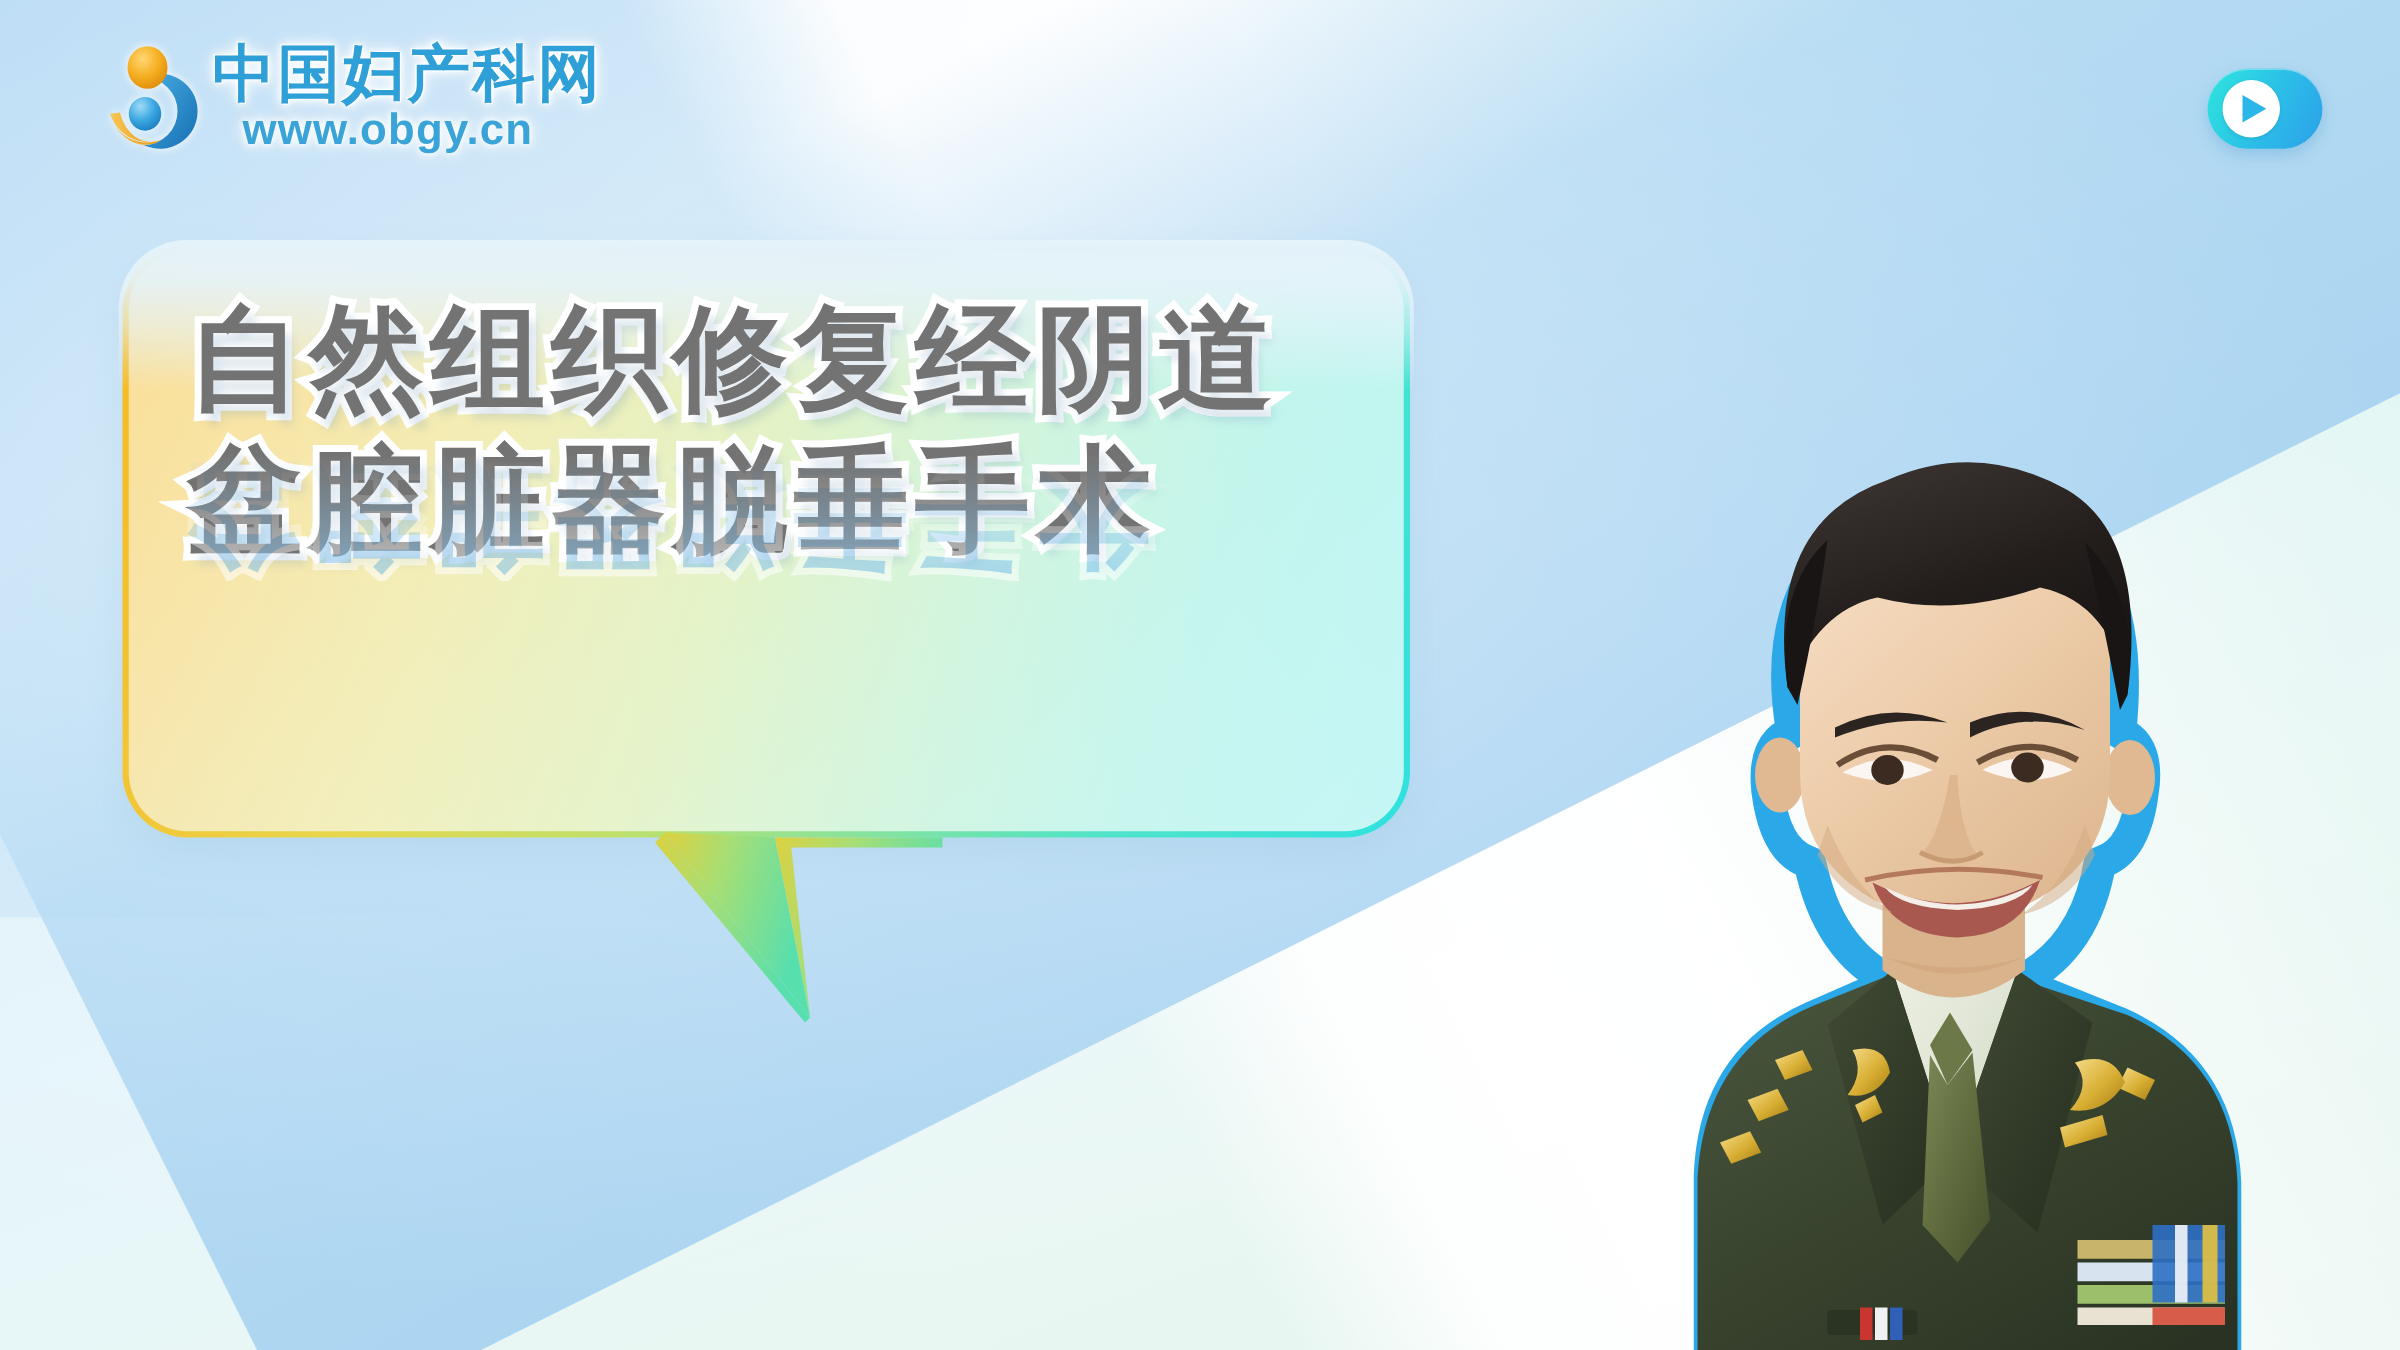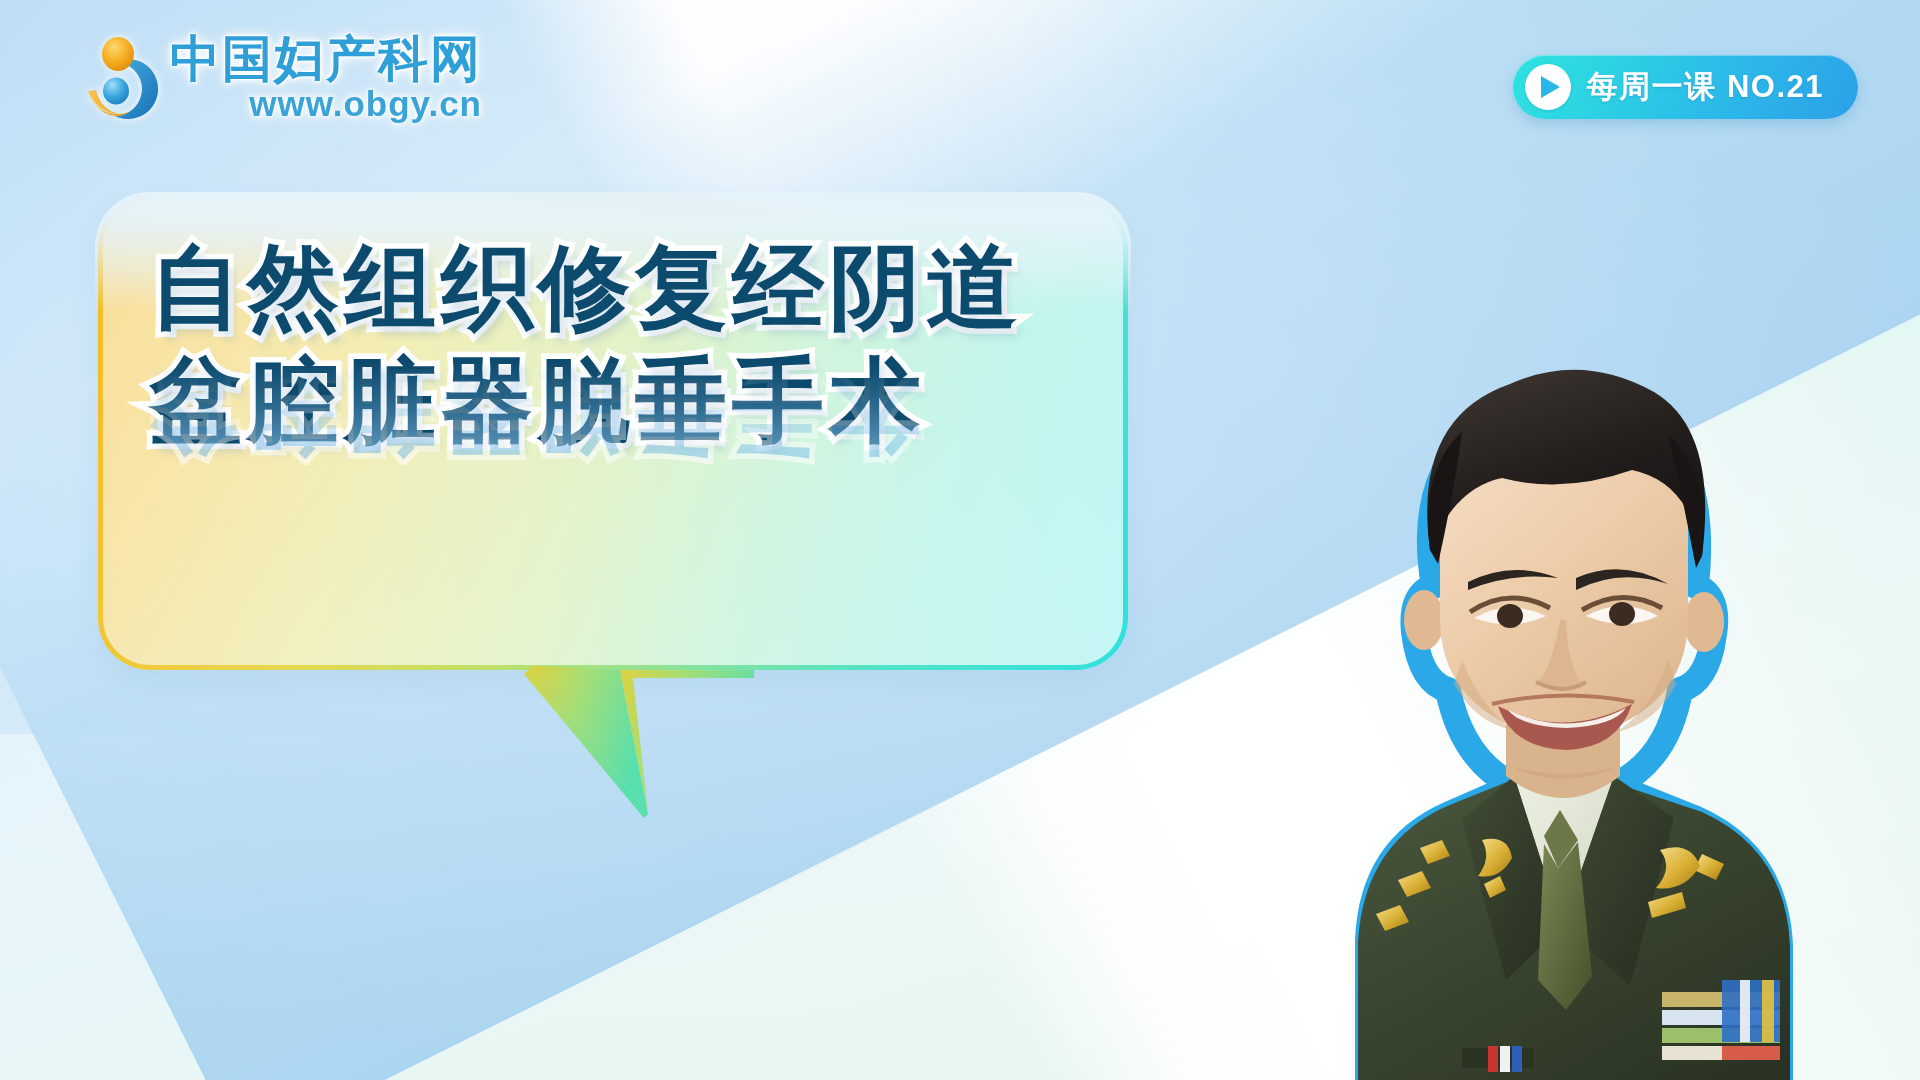--- a/index.html
+++ b/index.html
@@ -38,21 +38,21 @@
   .bg-blue-tl{
     position:absolute;left:0;top:0;width:62%;height:68%;
     background:linear-gradient(135deg,rgba(186,220,245,.95) 0%,rgba(201,229,247,.6) 45%,rgba(255,255,255,0) 78%);
   }
   .bg-vignette{
     position:absolute;inset:0;
     background:radial-gradient(110% 95% at 34% 40%, rgba(255,255,255,.30) 0%, rgba(255,255,255,0) 62%);
   }
 
   
-  .logo{position:absolute;left:84px;top:34px;display:flex;align-items:center;gap:10px;text-align:right;}
+  .logo{position:absolute;left:84px;top:34px;display:flex;align-items:center;gap:10px;}
   .logo-mark{position:relative;width:76px;height:84px;flex:none;
     filter:drop-shadow(0 0 4px rgba(255,255,255,.95));}
   .logo-text{display:flex;flex-direction:column;line-height:1;}
   .logo-cn{
     font-size:50px;font-weight:bold;letter-spacing:2px;color:#2f9fd8;
     text-shadow:0 0 5px #fff,0 0 9px #fff,0 0 14px #fff,1px 1px 0 #fff,-1px -1px 0 #fff;
   }
   .logo-url{
     font-size:35px;font-weight:bold;letter-spacing:1px;color:#3aa3d8;margin-top:2px;
     text-shadow:0 0 5px #fff,0 0 9px #fff,0 0 14px #fff;
@@ -106,21 +106,21 @@
       rgba(230,244,250,.55) 62%,
       rgba(231,245,251,0) 100%);
     pointer-events:none;
   }
   
   .bubble-tail{position:absolute;left:400px;top:468px;width:260px;height:170px;}
 
   .title-block{position:absolute;left:0;right:0;top:38px;text-align:left;padding-left:52px;}
   .tline{
     font-size:92px;font-weight:bold;line-height:1.16;letter-spacing:5px;
-    color:#0c4a6e;white-space:nowrap;
+    color:#737373;white-space:nowrap;
     -webkit-text-stroke:11px #ffffff;
     paint-order:stroke fill;
     text-shadow:6px 9px 7px rgba(120,160,190,.26);
   }
   .tline2{margin-top:6px;}
   .treflect{
     font-size:92px;font-weight:bold;line-height:1.16;letter-spacing:5px;
     color:#8fc7ee;white-space:nowrap;margin-top:12px;
     -webkit-text-stroke:11px rgba(255,255,255,.85);
     paint-order:stroke fill;
@@ -179,21 +179,20 @@
     <div class="logo-text">
       <div class="logo-cn">中国妇产科网</div>
       <div class="logo-url">www.obgy.cn</div>
     </div>
   </div>
 
   <div class="badge">
     <span class="badge-play">
         <i></i>
       </span>
-    <span class="badge-label">每周一课 NO.21</span>
   </div>
 
   <div class="bubble-wrap">
     <div class="bubble">
       <div class="bubble-inner"></div>
     </div>
     <div class="bubble-topfade"></div>
 
     <div class="title-block">
       <div class="tline">自然组织修复经阴道</div>

